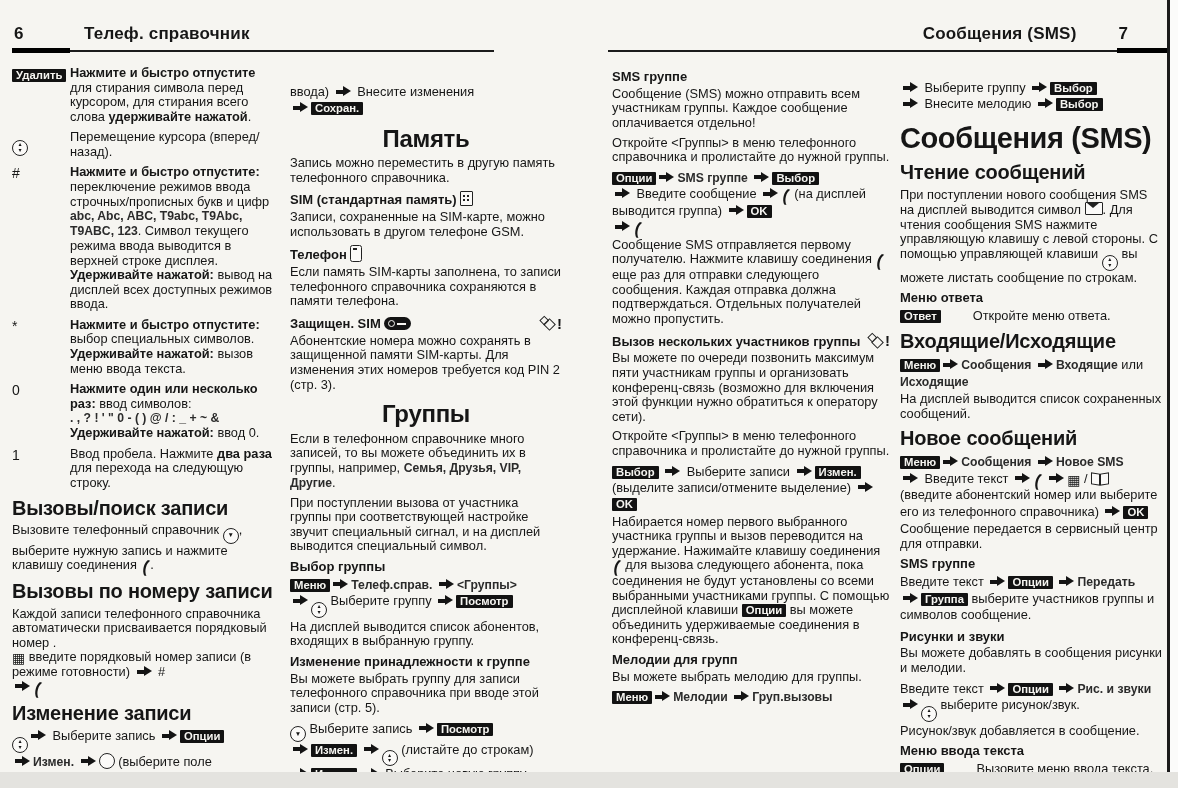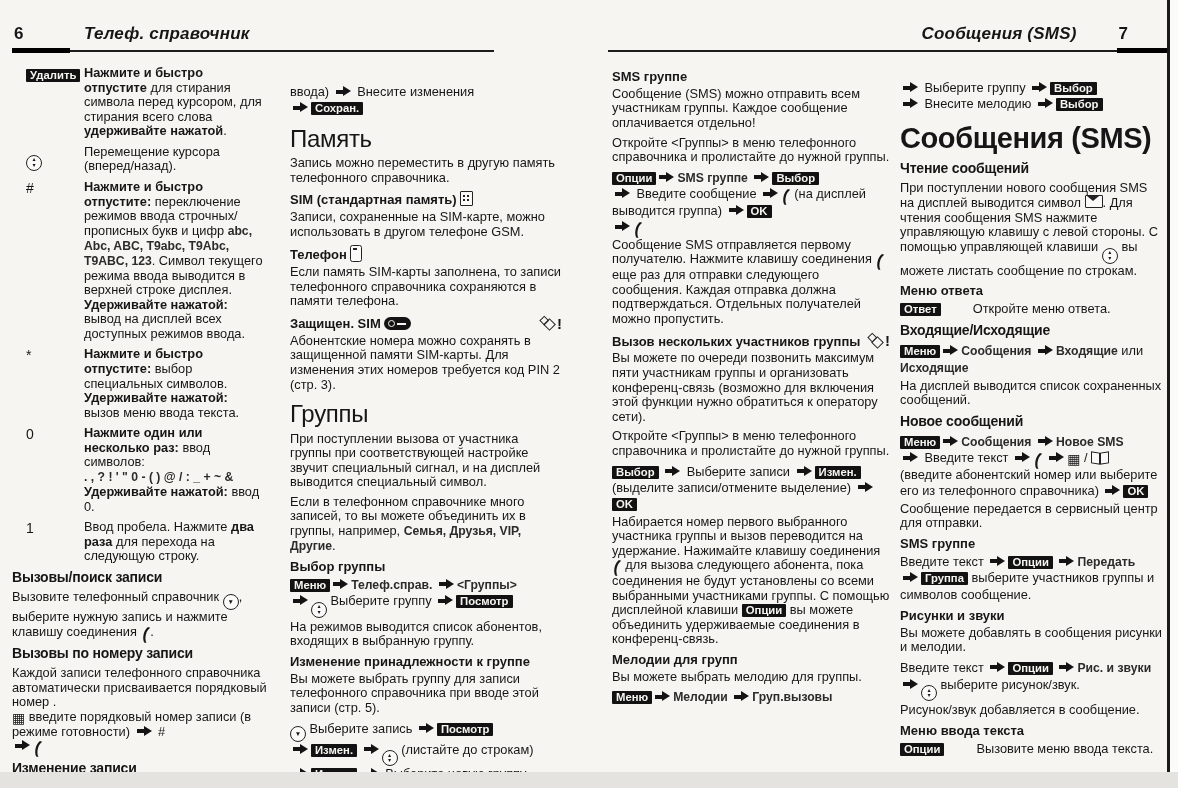--- a/index.html
+++ b/index.html
@@ -4,21 +4,21 @@
 <style>
   html,body{margin:0;padding:0;background:#dedddb;}
   .scan{position:relative;width:1178px;height:788px;background:#f6f5f1;overflow:hidden;
         font-family:"Liberation Sans","DejaVu Sans",sans-serif;color:#161616;}
   .page{position:absolute;top:0;height:788px;}
   .page-l{left:0;width:578px;}
   .page-r{left:578px;width:600px;}
 
   
   .pnum{position:absolute;font-size:17px;font-weight:bold;}
-  .ptitle{font-size:17px;font-weight:bold;letter-spacing:.2px;font-style:italic;}
+  .ptitle{font-size:17px;font-weight:bold;letter-spacing:.2px;}
   .hdr-l-title{position:absolute;left:84px;top:24px;}
   .hdr-l-num{left:14px;top:24px;}
   .hdr-r{position:absolute;left:30px;right:50px;top:24px;display:flex;justify-content:flex-end;align-items:baseline;}
   .hdr-r .pnum{position:static;margin-left:42px;}
   .rule{position:absolute;height:2px;background:#1c1c1c;}
   .rule-l{left:12px;top:50px;width:482px;}
   .rule-r{left:30px;top:50px;width:565px;}
   .thick{position:absolute;top:-2px;height:5px;background:#000;}
   .thick-l{left:0;width:58px;}
   .thick-r{right:0;width:56px;}
@@ -26,26 +26,26 @@
   
   .col{position:absolute;font-size:12.8px;line-height:1.14;}
   .col-1{left:12px;top:66px;width:266px;}
   .col-2{left:290px;top:84px;width:272px;}
   .col-3{left:34px;top:64px;width:278px;}
   .col-4{left:322px;top:80px;width:264px;}
 
   
   .p{margin:0 0 5px;}
   .line{margin:0 0 2px;line-height:1.28;}
-  .h1{font-size:24px;font-weight:normal;margin:8px 0 4px;letter-spacing:-.3px;}
+  .h1{font-size:24px;font-weight:bold;margin:8px 0 4px;letter-spacing:-.3px;text-align:center;}
   .h1b{font-size:29px;font-weight:bold;margin:9px 0 3px;letter-spacing:-.4px;}
-  .h2{font-size:14px;font-weight:bold;margin:6px 0 4px;letter-spacing:-.2px;}
+  .h2{font-size:20px;font-weight:bold;margin:6px 0 4px;letter-spacing:-.2px;}
   .h3{display:flex;align-items:flex-end;font-size:13px;font-weight:bold;margin:6px 0 2px;}
   .h3 .h3t{flex:1;}
-  .keyrow{display:flex;margin:0 14px 6px;}
+  .keyrow{display:flex;margin:0 0 6px;}
   .keycell{width:58px;flex:none;padding-top:1px;font-size:14px;}
   .keytext{flex:1;}
 
   
   .rb{font-weight:bold;}
   .menu{font-weight:bold;font-size:12.2px;color:#2b2b2b;}
   .badge{background:#121212;color:#f6f5f1;font-weight:bold;font-size:11.3px;
          padding:0 4px 1px;border-radius:1px;white-space:nowrap;}
   .gap{display:inline-block;width:32px;}
 
@@ -146,30 +146,30 @@
         <div class="h3">
           <span class="h3t"><span class="rb">Телефон </span><span class="ic ic-phone"></span></span>
         </div>
         <div class="p"><span class="rt">Если память SIM-карты заполнена, то записи телефонного справочника сохраняются в памяти телефона.</span></div>
         <div class="h3">
           <span class="h3t"><span class="rb">Защищен. SIM </span><span class="ic ic-sim-lock"></span></span>
           <span class="ic ic-net-warning"><span class="nw-cells"></span><span class="nw-bang">!</span></span>
         </div>
         <div class="p"><span class="rt">Абонентские номера можно сохранять в защищенной памяти SIM-карты. Для изменения этих номеров требуется код PIN 2  (стр. 3).</span></div>
         <div class="h1">Группы</div>
+        <div class="p"><span class="rt">Если в телефонном справочнике много записей, то вы можете объединить их в группы, например,  </span><span class="menu">Семья, Друзья, VIP, Другие</span><span class="rt">.</span></div>
         <div class="p"><span class="rt">При поступлении вызова от участника группы при соответствующей настройке звучит специальный сигнал, и на дисплей выводится специальный символ.</span></div>
-        <div class="p"><span class="rt">Если в телефонном справочнике много записей, то вы можете объединить их в группы, например,  </span><span class="menu">Семья, Друзья, VIP, Другие</span><span class="rt">.</span></div>
         <div class="h3">
           <span class="h3t"><span class="rb">Выбор группы</span></span>
         </div>
         <div class="line"><span class="badge">Меню</span><span class="ic ic-arrow"></span><span class="menu">Телеф.справ.</span><span class="rt"> </span><span class="ic ic-arrow"></span><span class="menu">&lt;Группы&gt;</span><br><span class="ic ic-arrow"></span><span class="ic ic-nav">
             <span>▲</span>
             <span>▼</span>
           </span><span class="rt"> Выберите группу </span><span class="ic ic-arrow"></span><span class="badge">Посмотр</span></div>
-        <div class="p"><span class="rt">На режимов выводится список абонентов, входящих в выбранную группу.</span></div>
+        <div class="p"><span class="rt">На дисплей выводится список абонентов, входящих в выбранную группу.</span></div>
         <div class="h3">
           <span class="h3t"><span class="rb">Изменение принадлежности к группе</span></span>
         </div>
         <div class="p"><span class="rt">Вы можете выбрать группу для записи телефонного справочника при вводе этой записи (стр. 5).</span></div>
         <div class="line"><span class="ic ic-nav-down">▼</span><span class="rt"> Выберите запись </span><span class="ic ic-arrow"></span><span class="badge">Посмотр</span><br><span class="ic ic-arrow"></span><span class="badge">Измен.</span><span class="rt"> </span><span class="ic ic-arrow"></span><span class="ic ic-nav">
             <span>▲</span>
             <span>▼</span>
           </span><span class="rt"> (листайте до строкам)</span><br><span class="ic ic-arrow"></span><span class="badge">Измен.</span><span class="rt"> </span><span class="ic ic-arrow"></span><span class="rt"> Выберите новую группу</span><br><span class="ic ic-arrow"></span><span class="badge">Сохран.</span></div>
       </div>
   </div>

